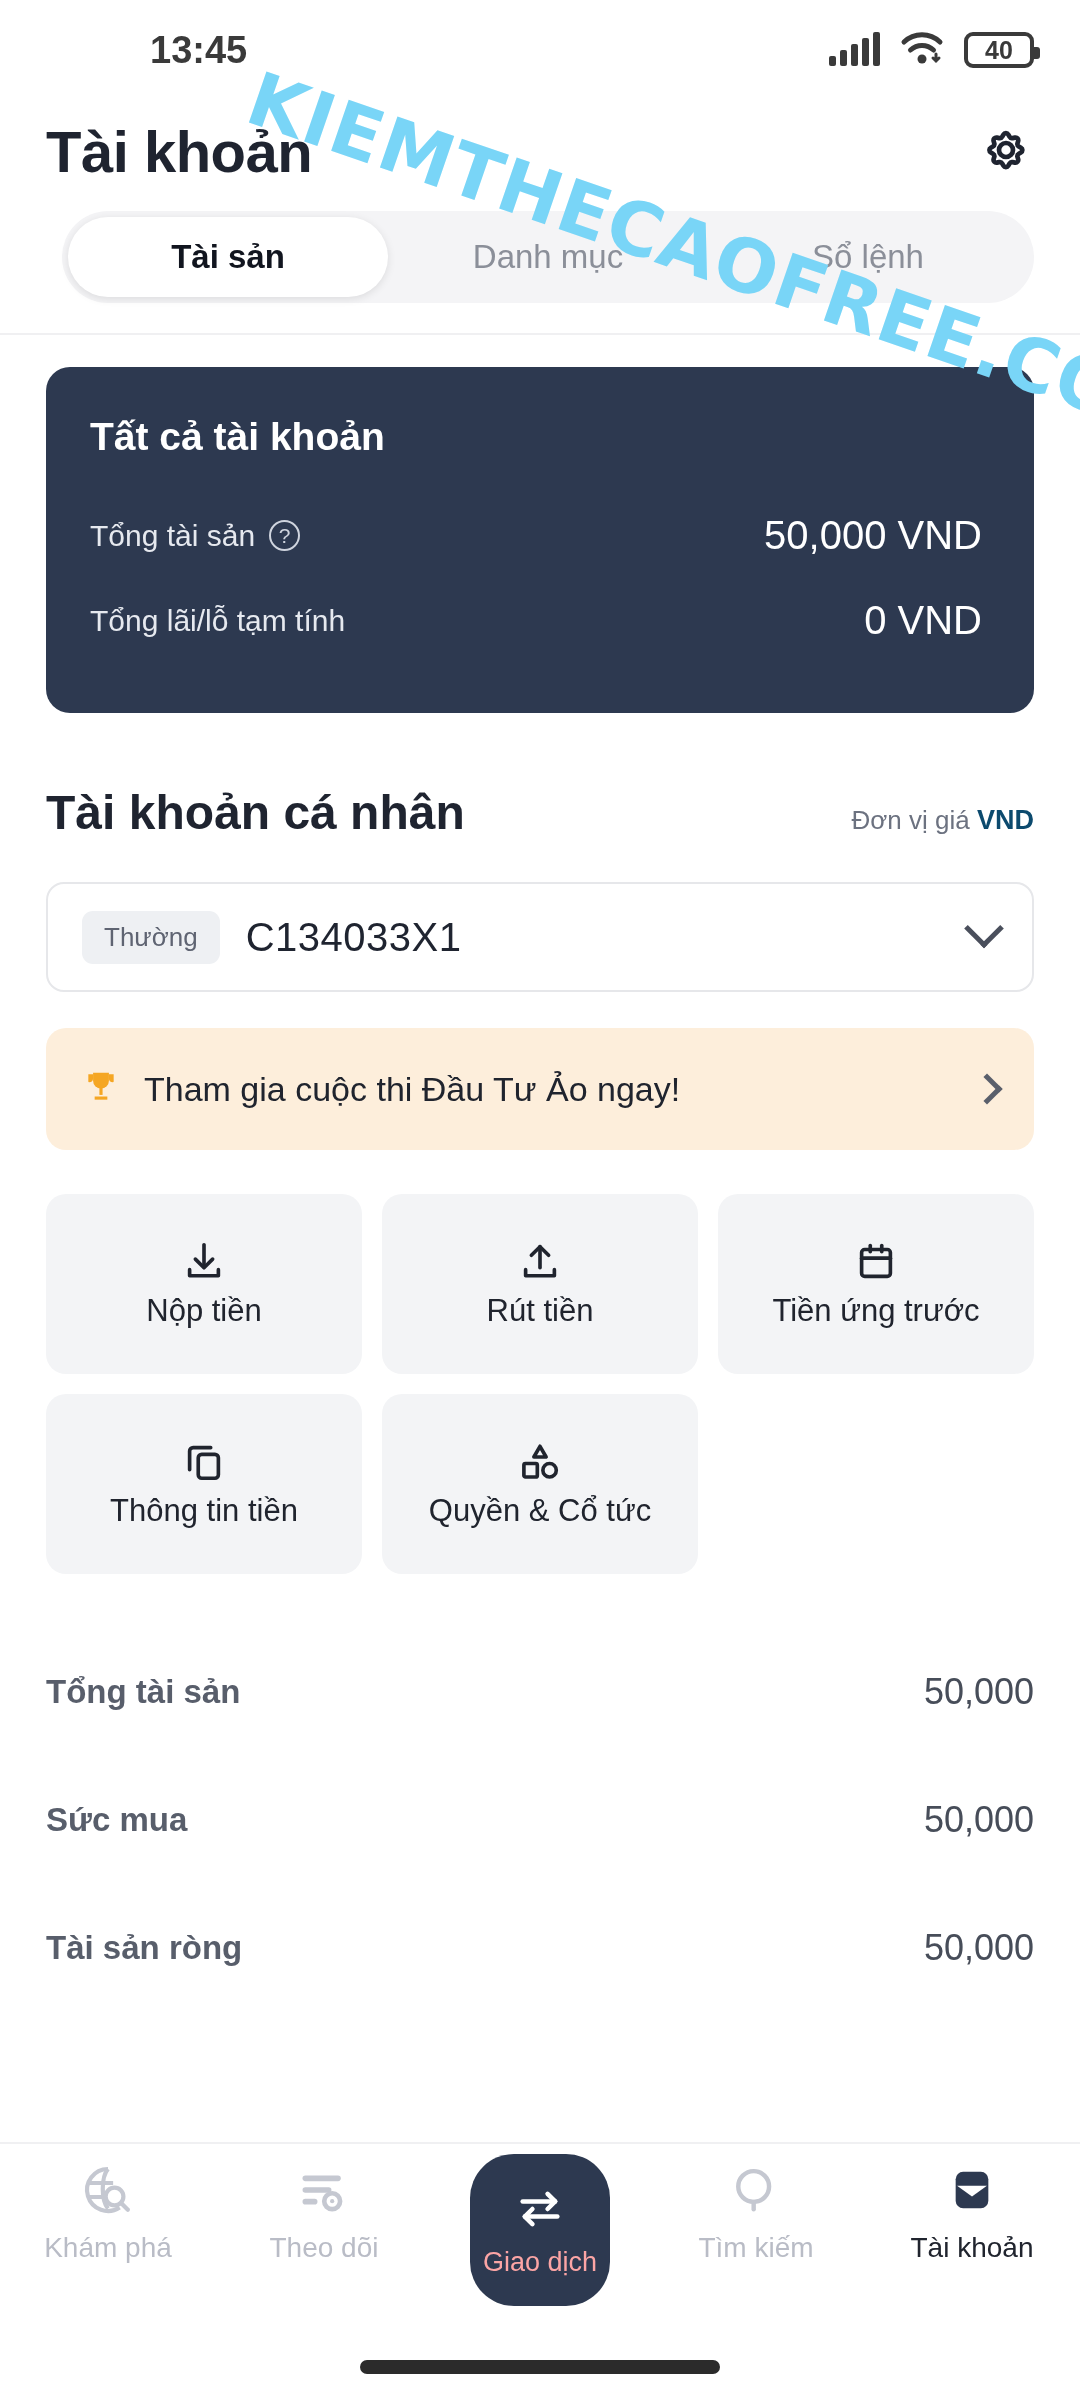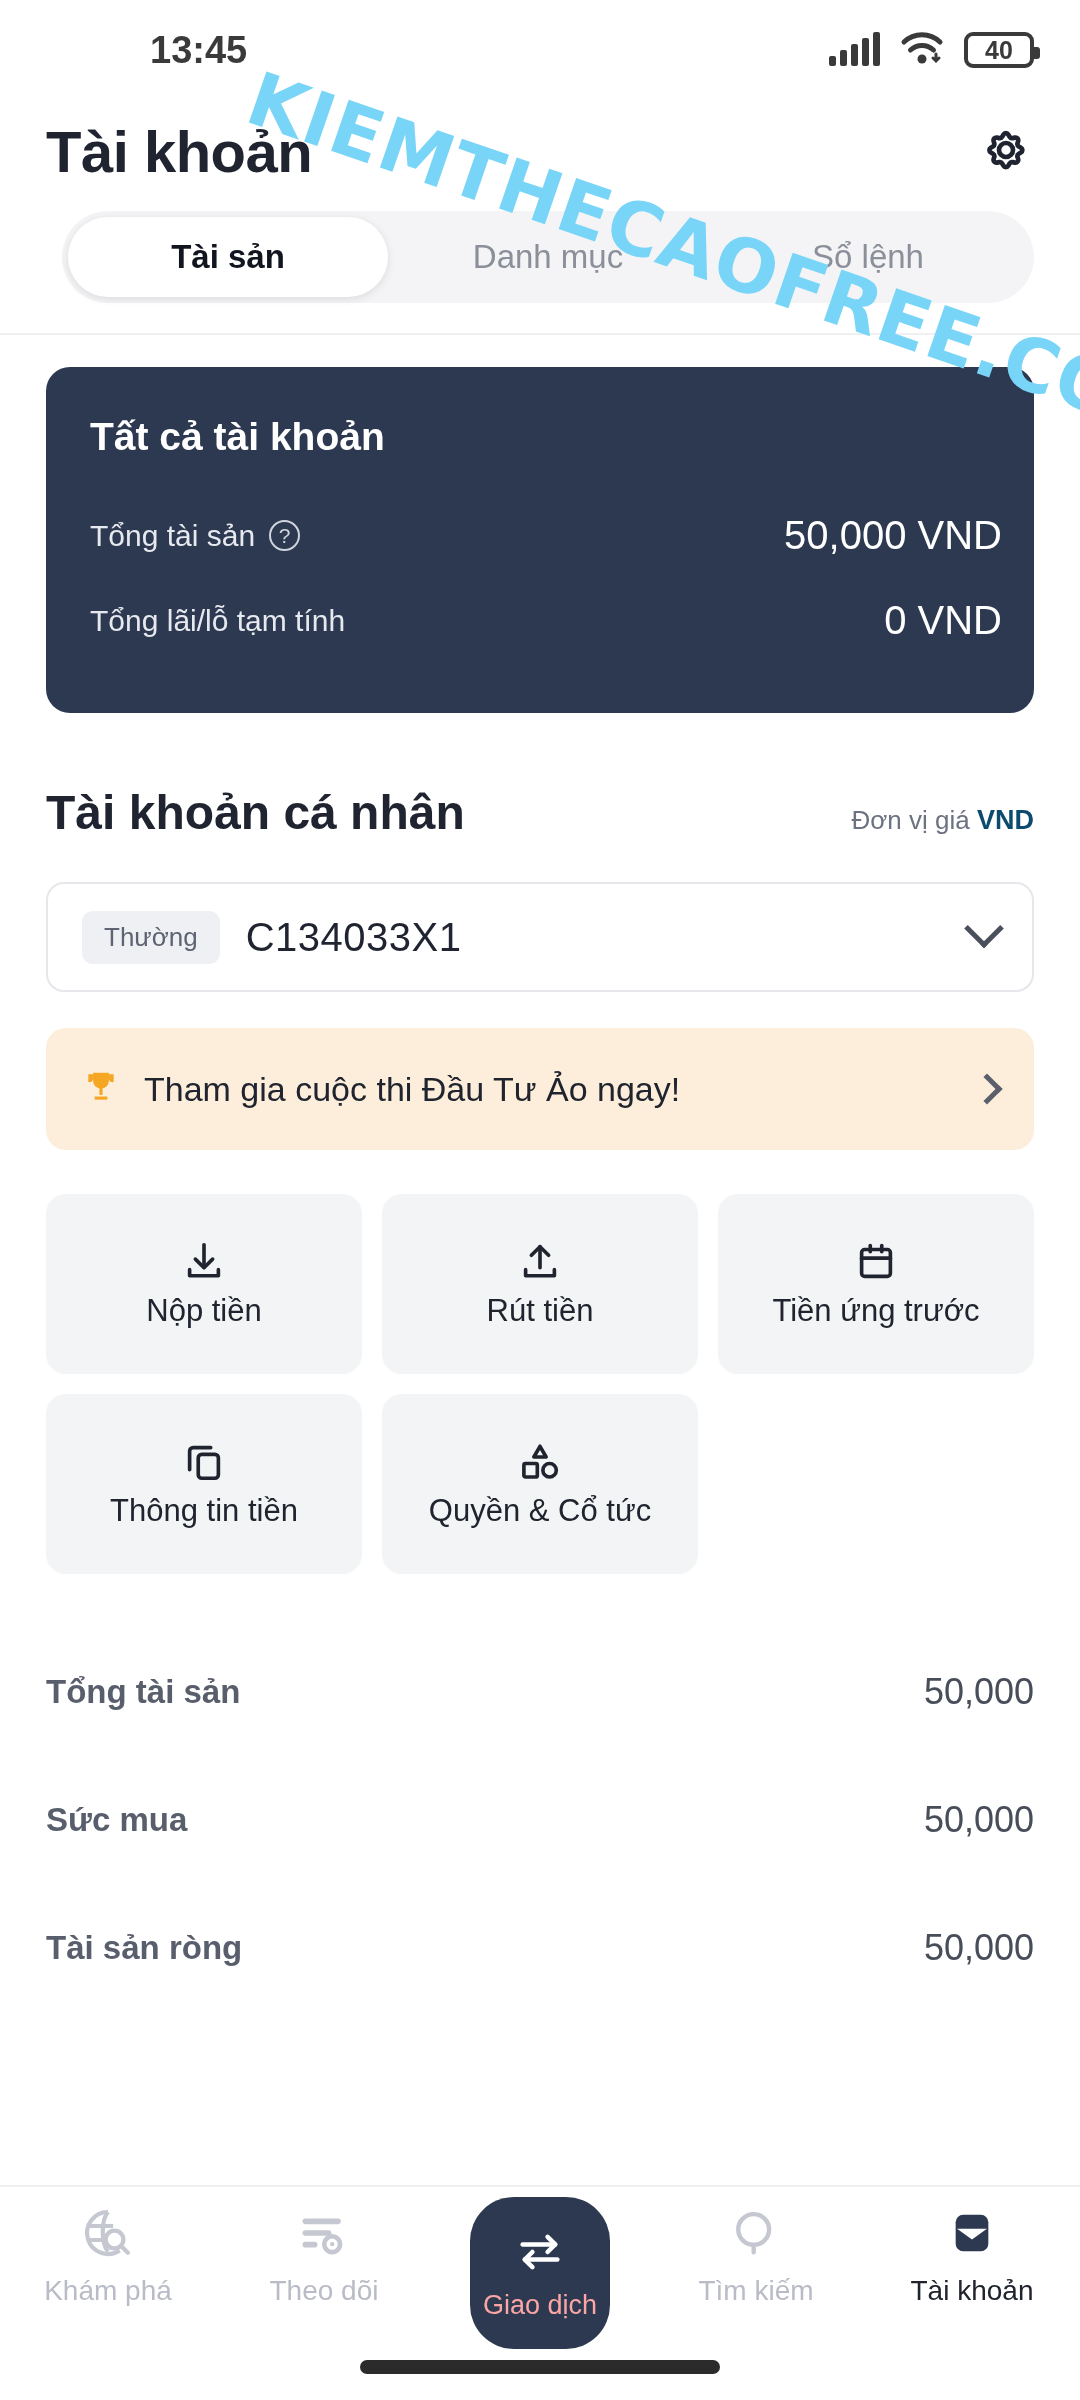--- a/index.html
+++ b/index.html
@@ -74,21 +74,21 @@
   .tab.active {
     background:#ffffff; color:#11151f; font-weight:bold;
     box-shadow:0 2px 8px rgba(0,0,0,.10);
   }
 
   
   #summary-card {
     margin:32px 46px 0 46px;
     background:#2d3950;
     border-radius:24px;
-    padding:48px 32px 70px 44px;
+    padding:48px 52px 70px 44px;
     color:#fff;
   }
   #summary-title { font-size:39px; font-weight:bold; margin-bottom:54px; }
   .sum-row {
     display:flex; align-items:center; justify-content:space-between;
     margin-bottom:40px;
   }
   .sum-row:last-child{ margin-bottom:0; }
   .sum-label { font-size:30px; color:#e6e9ef; display:flex; align-items:center; gap:14px;}
   .sum-value { font-size:40px; }
@@ -147,21 +147,21 @@
   #stats { padding:54px 46px 0 46px; }
   .stat-row {
     display:flex; align-items:center; justify-content:space-between;
     height:128px;
   }
   .stat-label { font-size:33px; font-weight:bold; color:#585e6b; }
   .stat-value { font-size:36px; color:#474d59; }
 
   
   #bottomnav {
-    position:absolute; left:0; right:0; bottom:0; height:215px;
+    position:absolute; left:0; right:0; bottom:0; height:258px;
     background:#fff; border-top:2px solid #f0f0f2;
     display:flex; align-items:flex-start; justify-content:space-around;
     padding-top:18px;
   }
   .nav {
     width:180px; display:flex; flex-direction:column;
     align-items:center; justify-content:flex-start; gap:10px;
   }
   .nav .nlbl { font-size:28px; color:#b9bcc6; }
   .nav.active .nlbl { color:#20242e; }

